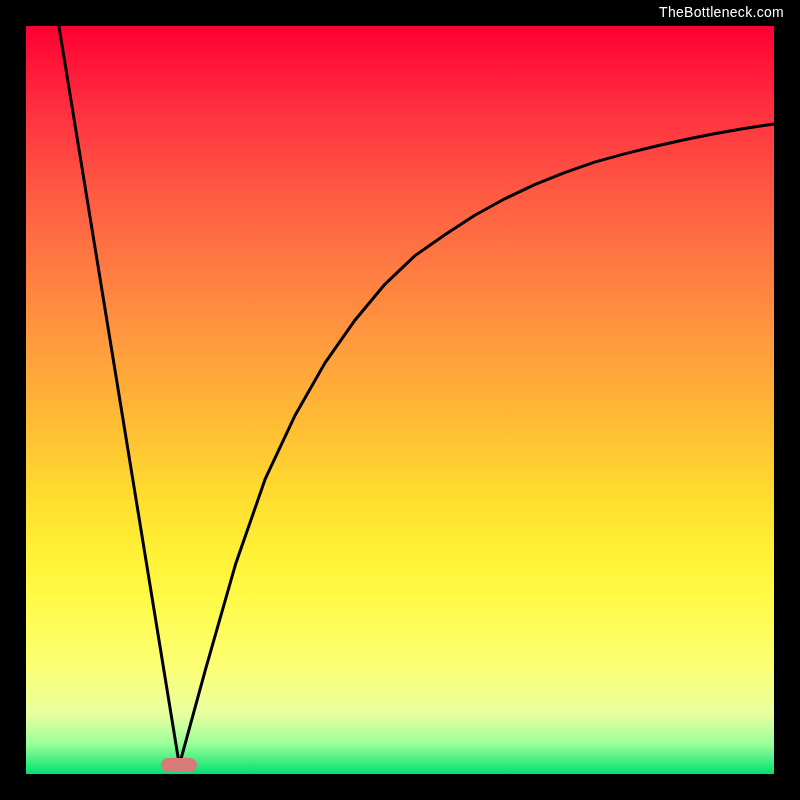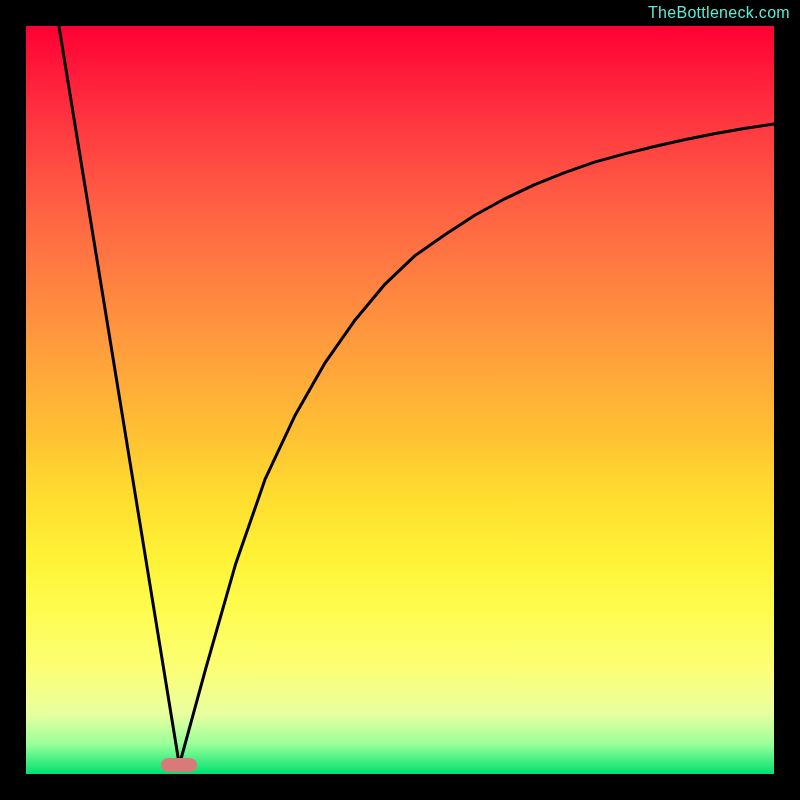--- a/index.html
+++ b/index.html
@@ -55,23 +55,23 @@
     position: absolute;
     width: 36px;
     height: 14px;
     background: #d87a7a;
     border-radius: 7px;
     transform: translate(-50%, -50%);
   }
   .watermark {
     position: absolute;
     top: 4px;
-    right: 10px;
-    color: #5eead4;
-    font-size: 16px;
+    right: 16px;
+    color: #ffffff;
+    font-size: 14px;
     letter-spacing: 0.3px;
     user-select: none;
   }
 </style>
 </head>
 <body>
 
 <div class="stage">
 
   <div class="watermark">TheBottleneck.com</div>

